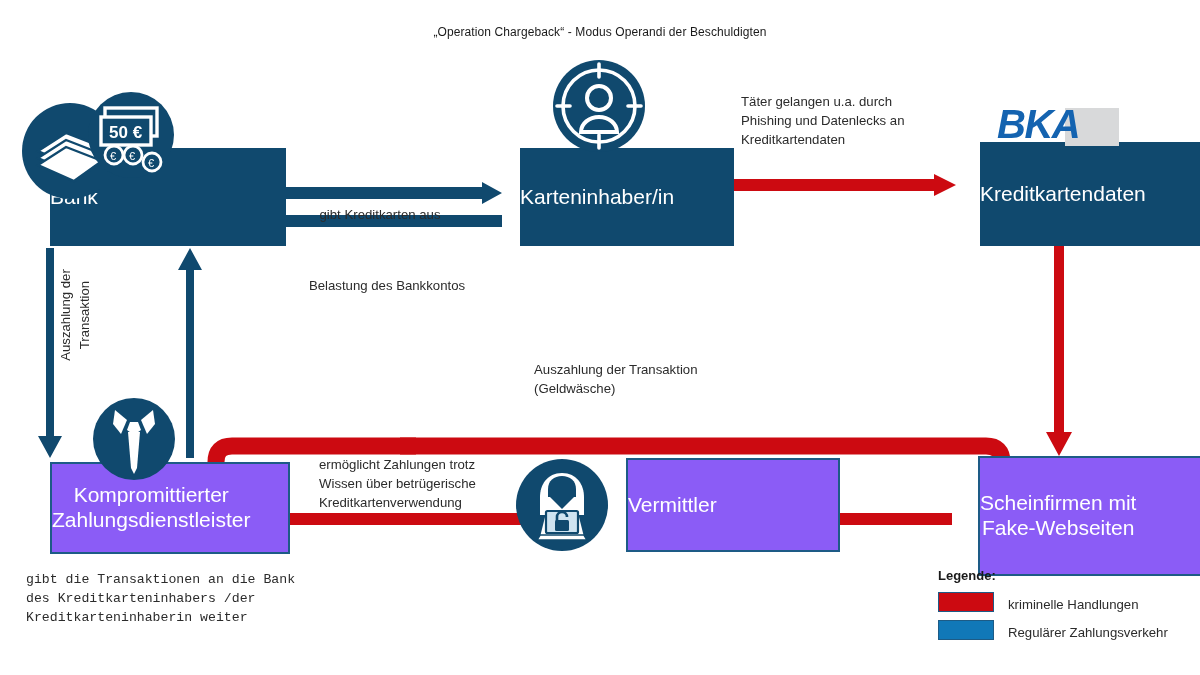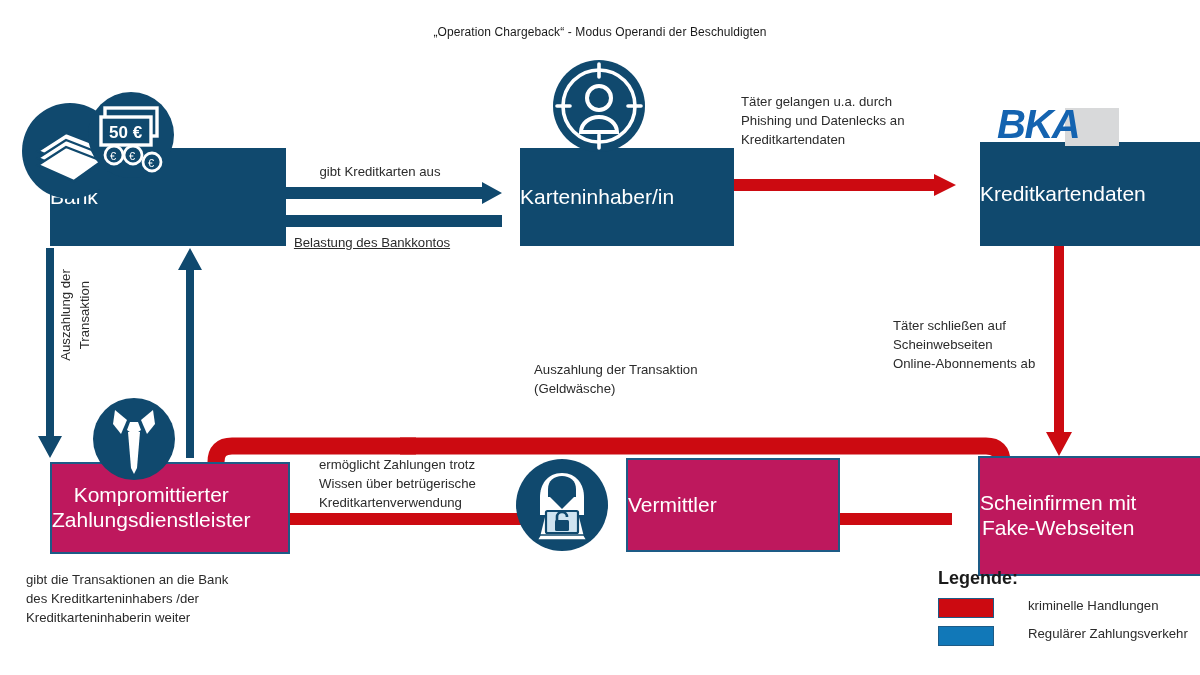--- a/index.html
+++ b/index.html
@@ -28,30 +28,30 @@
     box-sizing:border-box;
     display:flex;align-items:center;
     text-align:center;
     color:#ffffff;
     font-size:21px;
     line-height:1.18;
     z-index:6;
     margin-left:28px;
   }
   .nodebox.blue{ background:#10496e; }
-  .nodebox.red { background:#be185d; border:2.5px solid #1d5b86; }
+  .nodebox.red { background:#8b5cf6; border:2.5px solid #1d5b86; }
 
   
   .lbl{
     font-size:13.2px;
     line-height:1.45;
     color:#2b2b2b;
     z-index:8;
   }
-  .lbl.center{text-align:center;}
+  .lbl.center{text-align:center;margin-top:43px;}
   .lbl.vert{
     transform:rotate(-90deg);
     transform-origin:left top;
     white-space:nowrap;
     text-align:center;
   }
 
   
   .arrowsvg{z-index:4;}
   .arrowsvg.under{z-index:2;}
@@ -68,22 +68,22 @@
     font-family:"Liberation Sans", sans-serif;
     font-weight:bold;
     font-size:40px;
     letter-spacing:-1.5px;
     color:#1463b0;
     font-style:italic;
   }
 
   
   #legend{left:938px;top:568px;width:250px;z-index:9;}
-  #legend .legtitle{font-size:18px;font-weight:bold;color:#1a1a1a;margin-bottom:9px;}
-  #legend .legrow{display:flex;align-items:flex-start;margin-bottom:8px;gap:20px;}
+  #legend .legtitle{font-size:13px;font-weight:bold;color:#1a1a1a;margin-bottom:9px;}
+  #legend .legrow{display:flex;align-items:flex-end;margin-bottom:8px;}
   #legend .sw{
     width:56px;height:20px;margin-right:14px;box-sizing:border-box;
     border:1.6px solid #1d5b86;
   }
   #legend .sw.red{background:#cc0a11;}
   #legend .sw.blue{background:#1178b8;}
   #legend .legtxt{font-size:13.2px;color:#2b2b2b;white-space:nowrap;}
 </style>
 </head>
 <body>
@@ -222,53 +222,48 @@
     <span>
       <span>Scheinfirmen mit</span><br>
       <span>Fake-Webseiten</span>
     </span>
   </div>
 
   <div class="abs lbl center" style="left:258px;top:162px;width:244px;">
     <span>gibt Kreditkarten aus</span>
   </div>
 
-  <div class="abs lbl center" style="left:245px;top:233px;width:254px;text-decoration:underline;">
+  <div class="abs lbl center" style="left:260px;top:233px;width:254px;">
     <span>Belastung des Bankkontos</span>
   </div>
 
   <div class="abs lbl" style="left:741px;top:92px;width:210px;">
     <span>Täter gelangen u.a. durch</span><br>
     <span>Phishing und Datenlecks an</span><br>
     <span>Kreditkartendaten</span>
   </div>
 
-  <div class="abs lbl" style="left:893px;top:316px;width:200px;">
-    <span>Täter schließen auf</span><br>
-    <span>Scheinwebseiten</span><br>
-    <span>Online-Abonnements ab</span>
-  </div>
 
   <div class="abs lbl vert" style="left:56px;top:380px;width:130px;">
     <span>Auszahlung der</span><br>
     <span>Transaktion</span>
   </div>
 
   <div class="abs lbl" style="left:534px;top:360px;width:260px;">
     <span>Auszahlung der Transaktion</span><br>
     <span>(Geldwäsche)</span>
   </div>
 
   <div class="abs lbl" style="left:319px;top:455px;width:200px;">
     <span>ermöglicht Zahlungen trotz</span><br>
     <span>Wissen über betrügerische</span><br>
     <span>Kreditkartenverwendung</span>
   </div>
 
-  <div class="abs lbl" style="left:26px;top:570px;width:280px;">
+  <div class="abs lbl" style="left:26px;top:570px;width:280px;font-family:Liberation Mono, monospace;">
     <span>gibt die Transaktionen an die Bank</span><br>
     <span>des Kreditkarteninhabers /der</span><br>
     <span>Kreditkarteninhaberin weiter</span>
   </div>
 
 
   <div class="abs" id="legend">
     <div class="legtitle">Legende:</div>
     <div class="legrow">
       <div class="sw red"></div>

